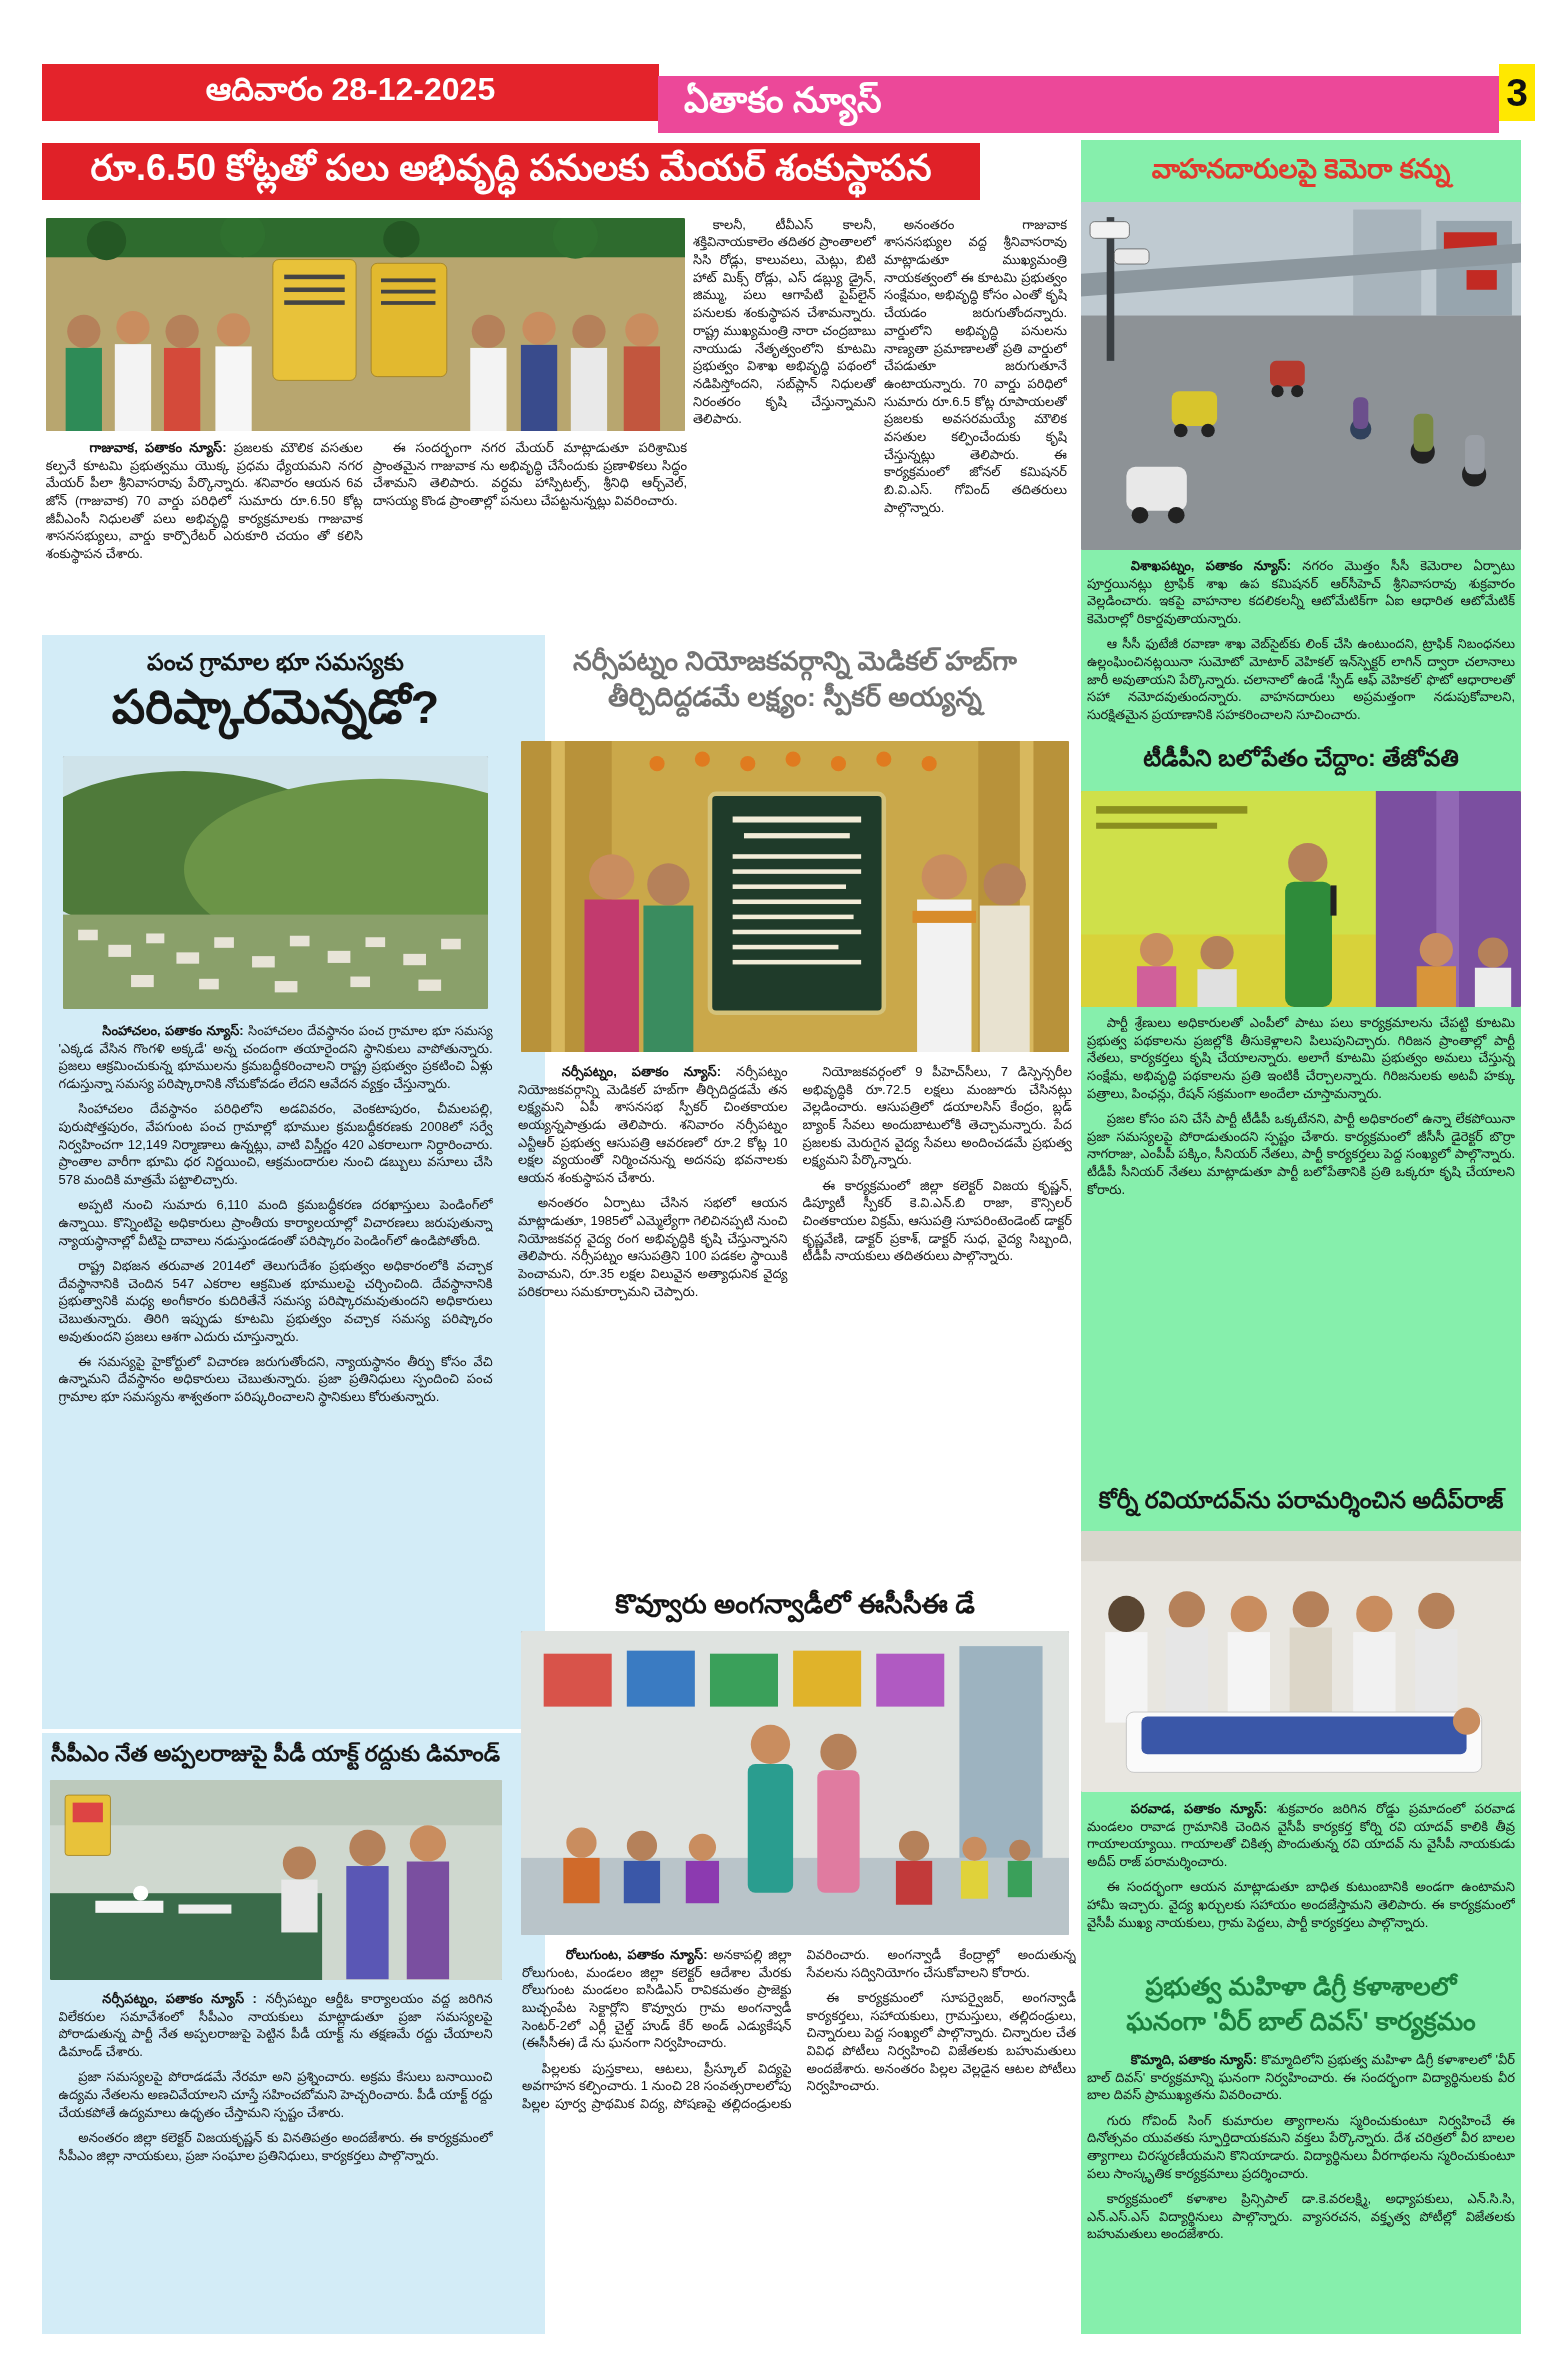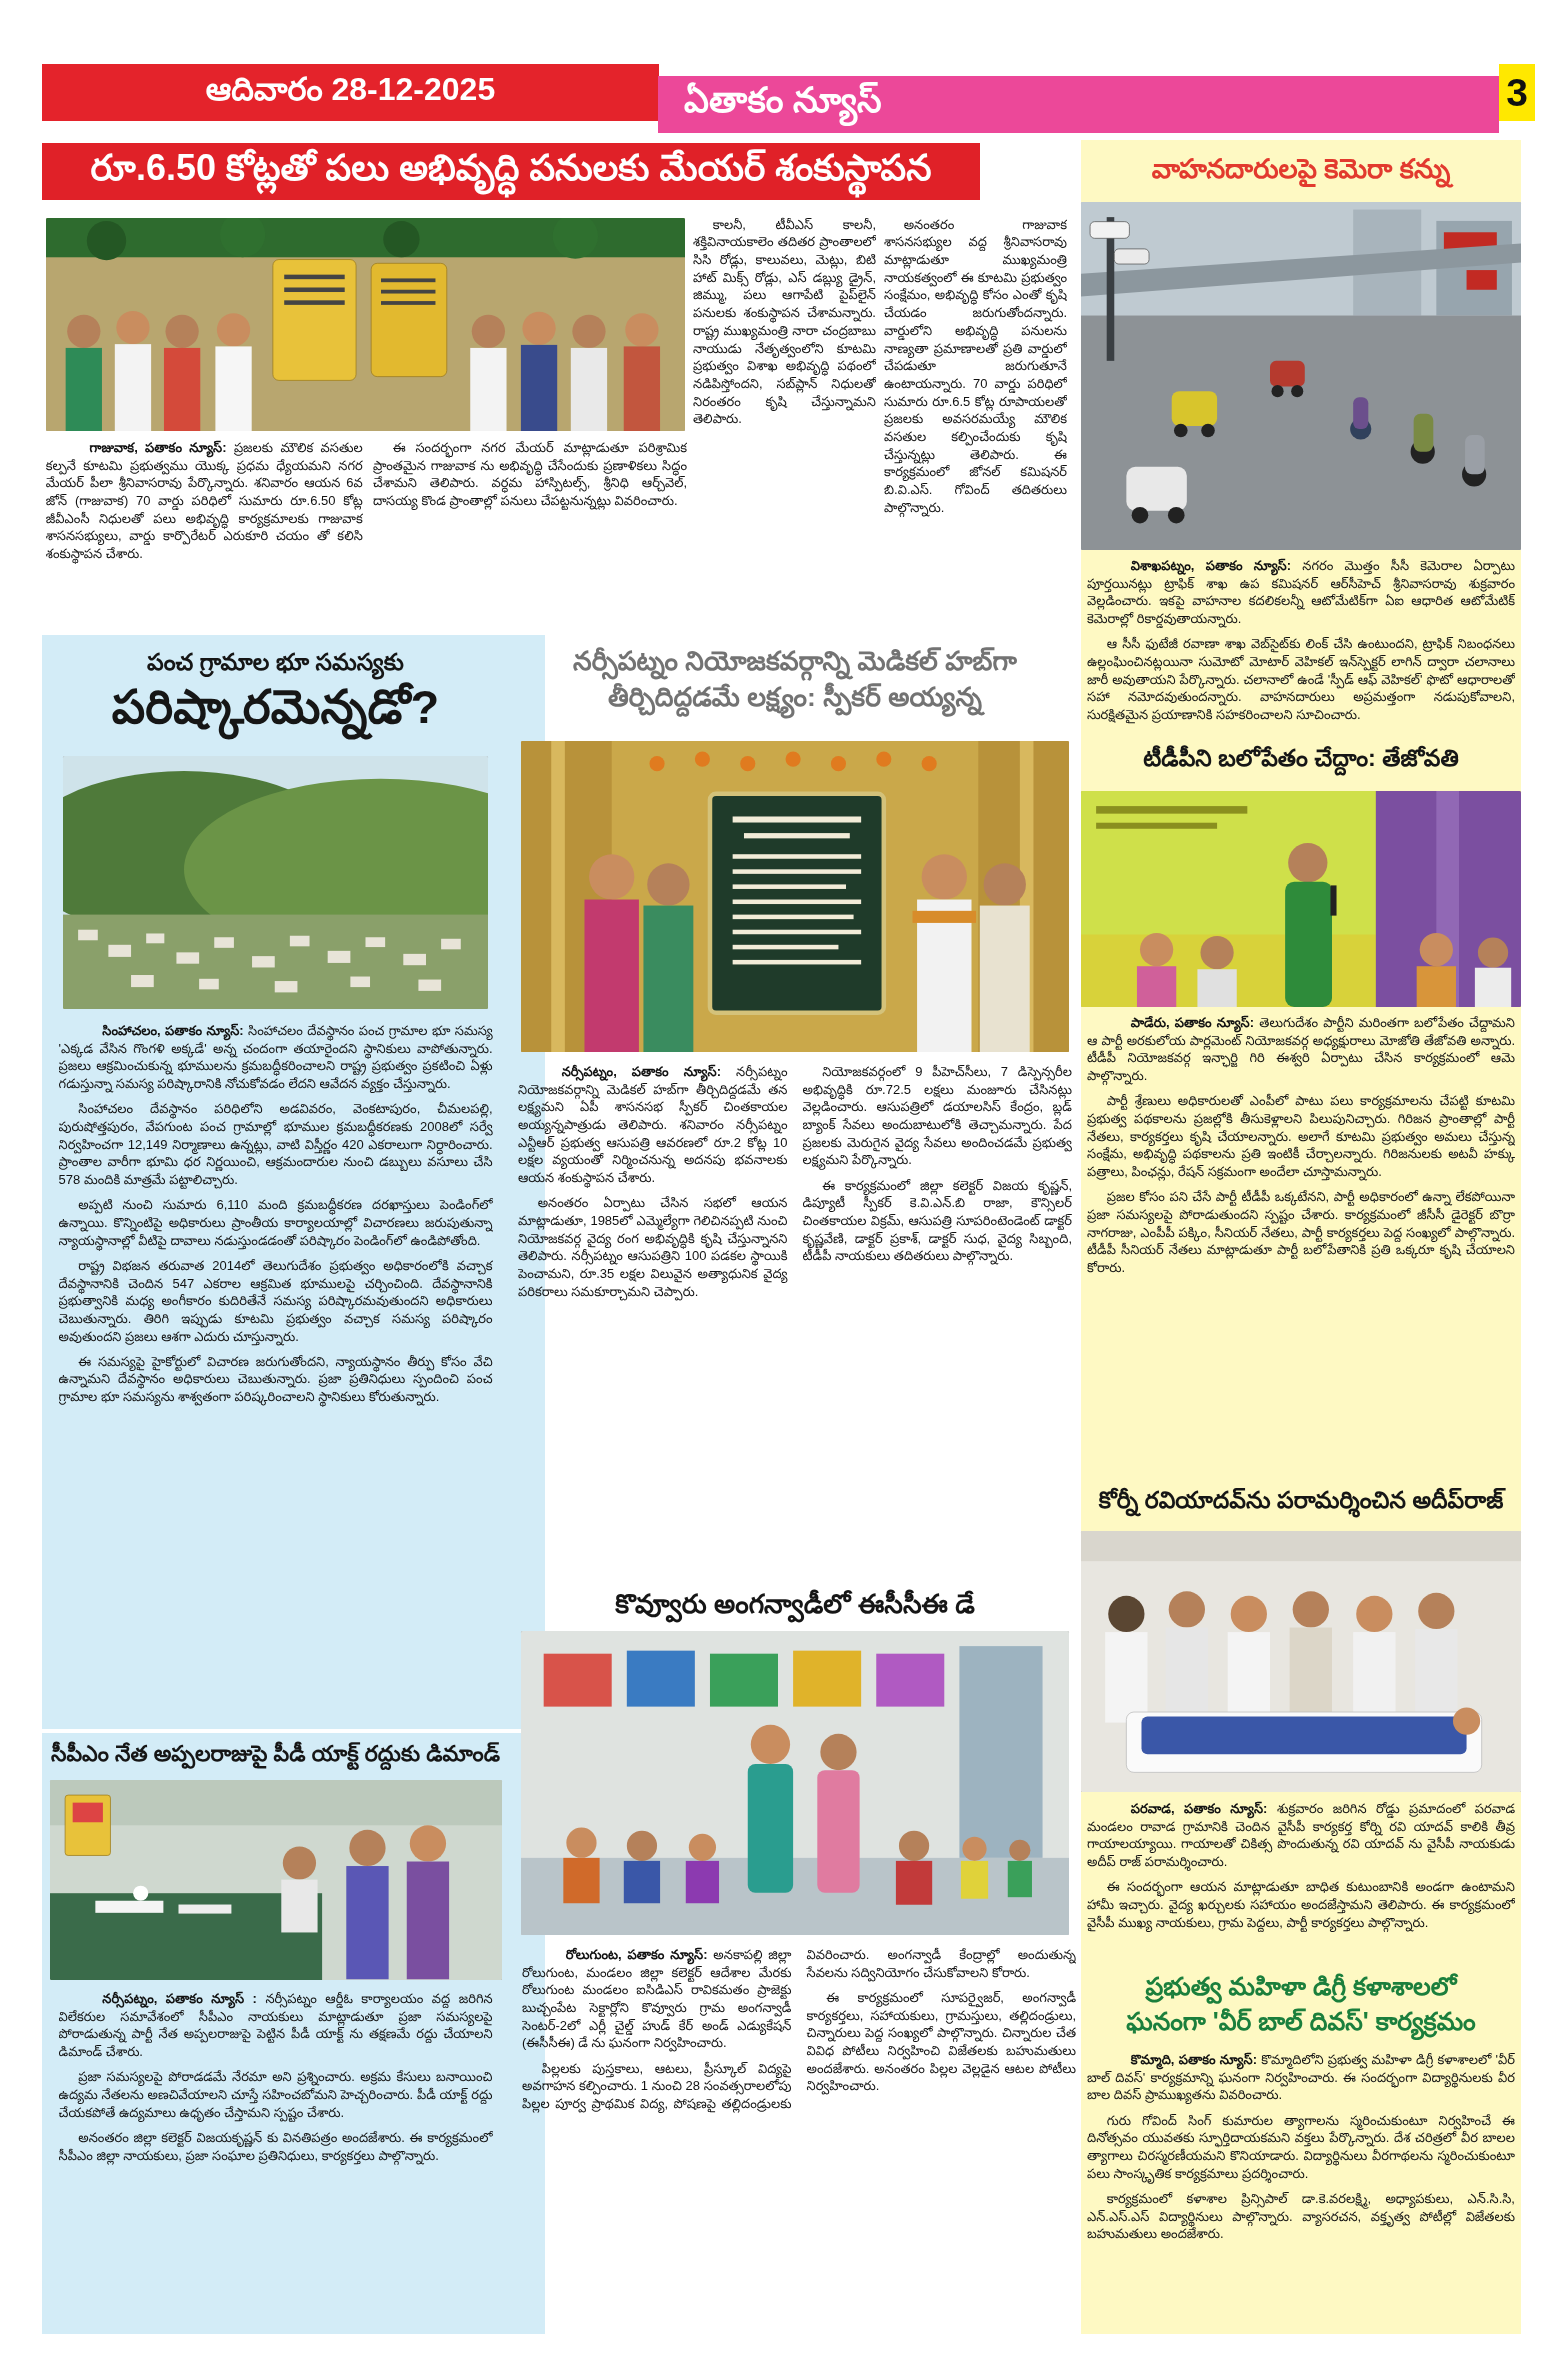--- a/index.html
+++ b/index.html
@@ -19,21 +19,21 @@
   .h-red{color:#e23a2e;font-weight:bold;font-size:27px;text-align:center;}
   .h-blk{color:#161616;font-weight:bold;font-size:23.4px;text-align:center;}
   .h-blue{color:#737373;font-weight:bold;font-size:26.5px;text-align:center;line-height:1.35;}
   .h-green{color:#1b7f3c;font-weight:bold;font-size:25px;text-align:center;line-height:1.4;}
   
   .body{font-size:13px;line-height:1.36;text-align:justify;overflow:hidden;}
   .body p{margin:0 0 7.6px 0;text-indent:19.7px;}
   .body b.dl{font-weight:bold;margin-left:24px;}
   .cols2{column-count:2;column-gap:15px;}
   
-  .cream{background:#fef9c3;}
+  .cream{background:#86efac;}
   .lblue{background:#d3ecf7;padding-left:36px;}
   .ph{overflow:hidden;border-radius:1.5px;background:#999;}
   .ph svg{display:block;width:100%;height:100%;}
 </style>
 </head>
 <body>
 
 <div id="page">
 
   <div class="abs hdr-red" style="left:42px;top:64px;width:617px;height:57px;">
@@ -159,22 +159,20 @@
           <rect x="74" y="232" width="52" height="54" fill="#d0609a"></rect>
         <circle cx="180" cy="214" r="22" fill="#b5815a"></circle>
           <rect x="154" y="236" width="52" height="50" fill="#e0e0e0"></rect>
         <circle cx="470" cy="210" r="22" fill="#c98d5f"></circle>
           <rect x="444" y="232" width="52" height="54" fill="#d8953a"></rect>
         <circle cx="545" cy="214" r="20" fill="#b5815a"></circle>
           <rect x="521" y="234" width="48" height="52" fill="#ececec"></rect>
       </svg>
     </div>
     <div class="abs body" style="left:6px;top:874px;width:428px;height:467px;">
-      <p><b class="dl">పాడేరు, పతాకం న్యూస్:</b>
-         <span>తెలుగుదేశం పార్టీని మరింతగా బలోపేతం చేద్దామని ఆ పార్టీ అరకులోయ పార్లమెంట్ నియోజకవర్గ అధ్యక్షురాలు మోజోతి తేజోవతి అన్నారు. టీడీపీ నియోజకవర్గ ఇన్ఛార్జి గిరి ఈశ్వరి ఏర్పాటు చేసిన కార్యక్రమంలో ఆమె పాల్గొన్నారు.</span></p>
       <p>పార్టీ శ్రేణులు అధికారులతో ఎంపీలో పాటు పలు కార్యక్రమాలను చేపట్టి కూటమి ప్రభుత్వ పథకాలను ప్రజల్లోకి తీసుకెళ్లాలని పిలుపునిచ్చారు. గిరిజన ప్రాంతాల్లో పార్టీ నేతలు, కార్యకర్తలు కృషి చేయాలన్నారు. అలాగే కూటమి ప్రభుత్వం అమలు చేస్తున్న సంక్షేమ, అభివృద్ధి పథకాలను ప్రతి ఇంటికీ చేర్చాలన్నారు. గిరిజనులకు అటవీ హక్కు పత్రాలు, పింఛన్లు, రేషన్ సక్రమంగా అందేలా చూస్తామన్నారు.</p>
       <p>ప్రజల కోసం పని చేసే పార్టీ టీడీపీ ఒక్కటేనని, పార్టీ అధికారంలో ఉన్నా లేకపోయినా ప్రజా సమస్యలపై పోరాడుతుందని స్పష్టం చేశారు. కార్యక్రమంలో జీసీసీ డైరెక్టర్ బొర్రా నాగరాజు, ఎంపీపీ పక్కిం, సీనియర్ నేతలు, పార్టీ కార్యకర్తలు పెద్ద సంఖ్యలో పాల్గొన్నారు. టీడీపీ సీనియర్ నేతలు మాట్లాడుతూ పార్టీ బలోపేతానికి ప్రతి ఒక్కరూ కృషి చేయాలని కోరారు.</p>
     </div>
 
     <div class="abs h-blk" style="left:0;top:1347px;width:440px;">కోర్నీ రవియాదవ్‌ను పరామర్శించిన అదీప్‌రాజ్</div>
     <div class="abs ph" style="left:0;top:1391px;width:440px;height:261px;">
       <svg viewBox="0 0 582 346" preserveAspectRatio="none">
         <rect width="582" height="346" fill="#e8e6e0"></rect>
         <rect x="0" y="0" width="582" height="40" fill="#d9d6cd"></rect>
         <g>

